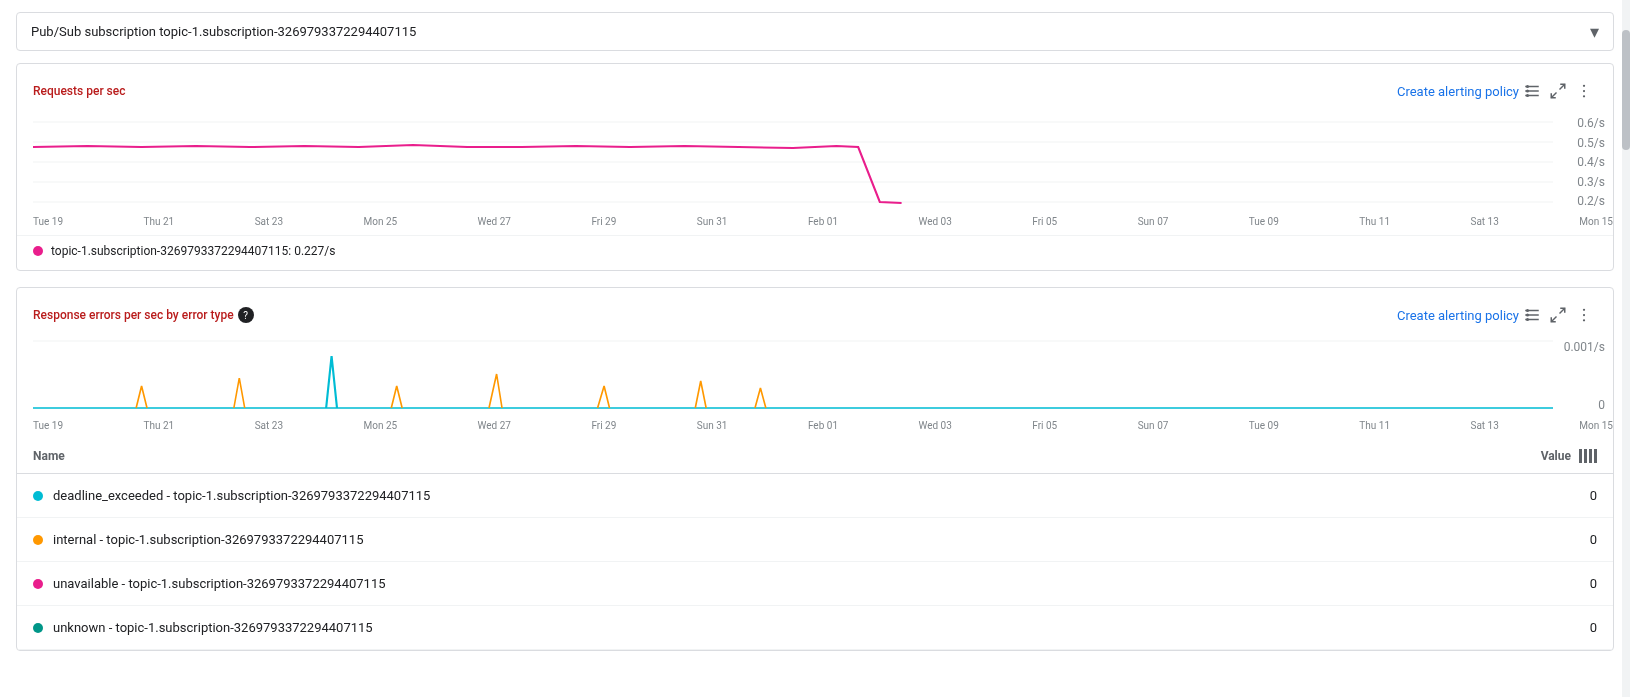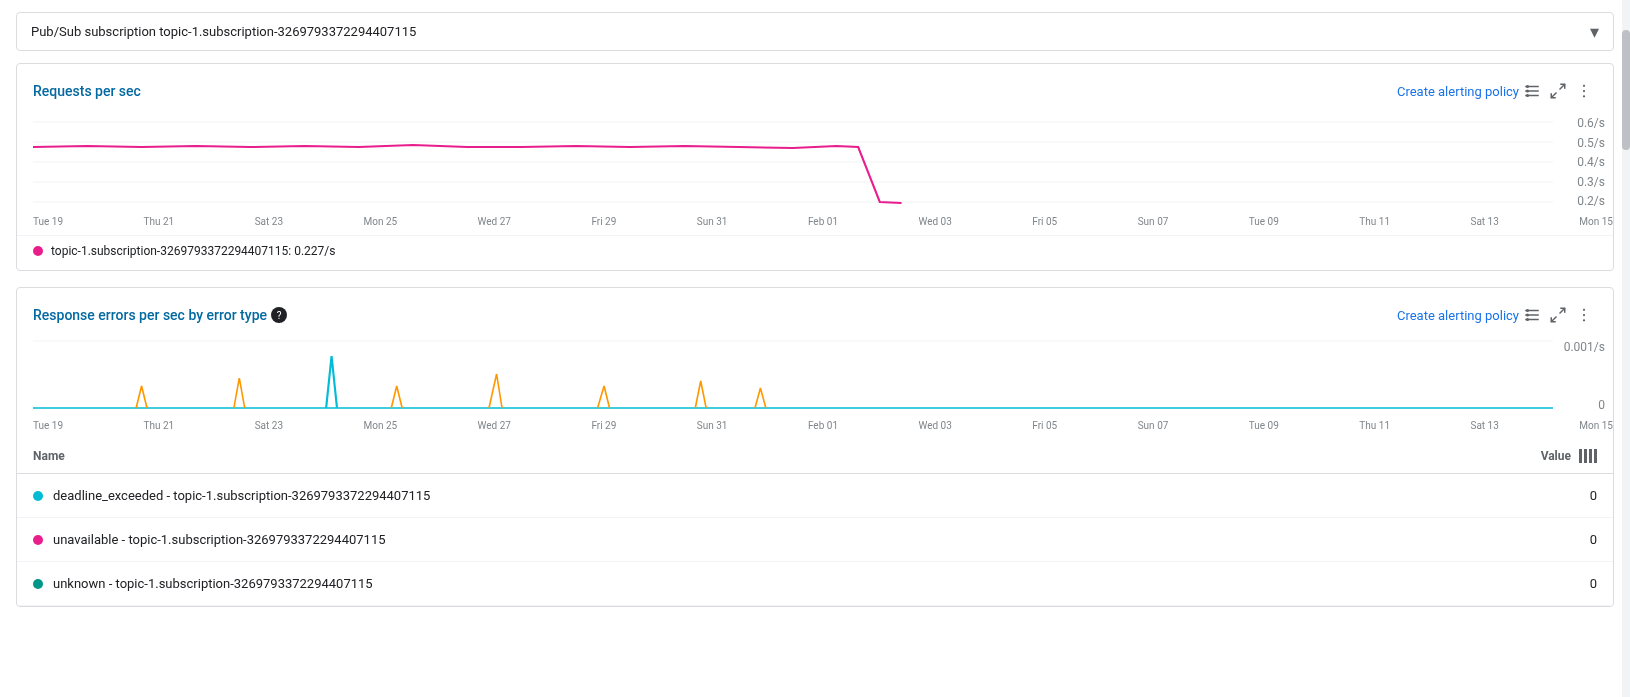--- a/index.html
+++ b/index.html
@@ -17,21 +17,21 @@
       border: 1px solid #dadce0; border-radius: 4px; margin: 0 16px 16px 16px;
       background: #fff; overflow: hidden;
     }
 
     .chart-header {
       display: flex; align-items: center; justify-content: space-between;
       padding: 14px 16px 8px 16px;
     }
 
     .chart-title {
-      font-size: 14px; font-weight: 500; color: #0369a1;
+      font-size: 12px; font-weight: 500; color: #b91c1c;
     }
 
     .chart-header-actions {
       display: flex; align-items: center; gap: 0;
     }
 
     .create-alert-link {
       color: #1a73e8; font-size: 13px; text-decoration: none; cursor: pointer;
     }
 
@@ -321,20 +321,29 @@
       <div class="table-row-name">
         <span class="color-dot" style="background:#00bcd4;"></span>
         <span>deadline_exceeded - topic-1.subscription-3269793372294407115</span>
       </div>
     </td>
     <td class="right">0</td>
   </tr>
         <tr>
     <td>
       <div class="table-row-name">
+        <span class="color-dot" style="background:#ff9800;"></span>
+        <span>internal - topic-1.subscription-3269793372294407115</span>
+      </div>
+    </td>
+    <td class="right">0</td>
+  </tr>
+        <tr>
+    <td>
+      <div class="table-row-name">
         <span class="color-dot" style="background:#e91e8c;"></span>
         <span>unavailable - topic-1.subscription-3269793372294407115</span>
       </div>
     </td>
     <td class="right">0</td>
   </tr>
         <tr>
     <td>
       <div class="table-row-name">
         <span class="color-dot" style="background:#009688;"></span>

